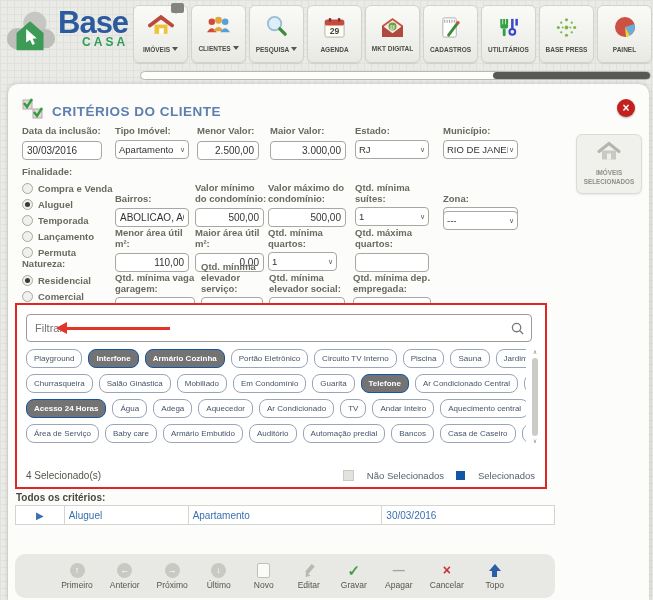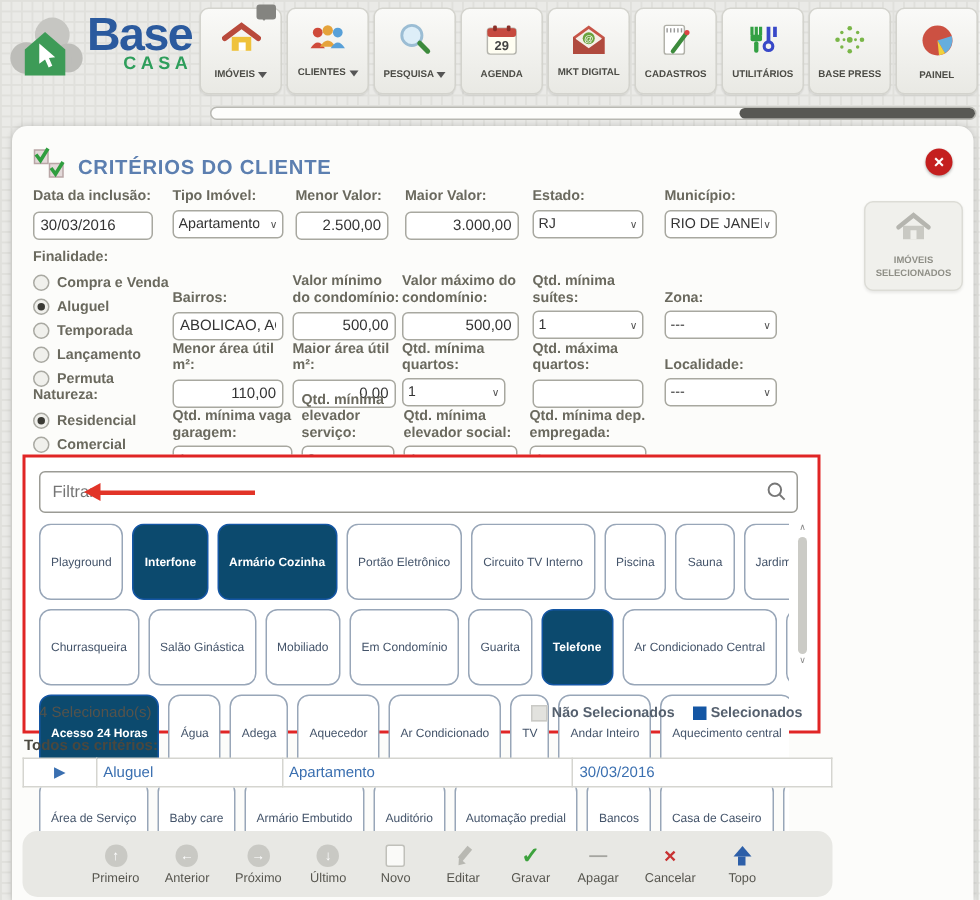--- a/index.html
+++ b/index.html
@@ -62,30 +62,30 @@
   
   .redbox{position:absolute;left:7px;top:219px;width:532px;height:186px;border:2px solid #e02525;background:#fff;box-sizing:border-box;}
   .filter-wrap{position:absolute;left:9px;top:9px;width:506px;height:28px;}
   .filter-input{width:100%;height:100%;border:1px solid #9b9b95;border-radius:4px;box-sizing:border-box;
     padding:0 26px 0 8px;font-size:11px;color:#333;font-family:"Liberation Sans",sans-serif;}
   .search-ico{position:absolute;right:8px;top:7px;}
   .red-arrow{position:absolute;left:40px;top:13px;width:104px;height:3px;background:#e23428;}
   .red-arrow:before{content:"";position:absolute;left:-10px;top:-5px;border:6px solid transparent;border-right:11px solid #e23428;border-left:0;}
   .chips-area{position:absolute;left:9px;top:44px;width:500px;overflow:hidden;}
   .chip-row{display:flex;gap:6px;margin-bottom:6px;}
-  .chip{height:17px;line-height:17px;padding:16px 7px;border:1px solid #98a6b8;border-radius:8px;background:#fff;
+  .chip{height:17px;line-height:17px;padding:0 7px;border:1px solid #98a6b8;border-radius:8px;background:#fff;
     font-size:8px;color:#44546a;white-space:nowrap;cursor:pointer;}
-  .chip.selected{background:#0c4a6e;border-color:#1456a4;color:#fff;font-weight:bold;}
+  .chip.selected{background:#737373;border-color:#1456a4;color:#fff;font-weight:bold;}
   .chips-scroll{position:absolute;right:4px;top:44px;height:96px;width:12px;display:flex;flex-direction:column;align-items:center;}
   .sc-ch{font-size:6px;color:#888;line-height:7px;}
   .sc-thumb{width:6px;flex:1;margin:2px 0;background:#cbcbc6;border-radius:3px;}
   .redbox-footer{position:absolute;left:9px;right:10px;bottom:6px;display:flex;justify-content:space-between;align-items:center;}
   .count{font-size:10px;color:#55534b;}
   .legend{display:flex;align-items:center;gap:12px;font-size:9.5px;color:#55606e;}
-  .legend-item{display:flex;align-items:center;gap:3px;font-weight:bold;}
+  .legend-item{display:flex;align-items:center;gap:13px;}
   .sq{width:9px;height:9px;display:inline-block;}
   .sq-gray{background:#e2e2de;border:1px solid #cacac6;}
   .sq-blue{background:#1456a4;}
   
   .tbl-title{position:absolute;left:8px;top:408px;font-size:10px;font-weight:bold;color:#4a483f;}
   .tbl{position:absolute;left:7px;top:421px;width:540px;border-collapse:collapse;}
   .tbl th{background:#e7e7e3;border:1px solid #c3c3bd;font-size:10px;color:#3c3c36;font-weight:bold;height:16px;text-align:center;}
   .tbl td{border:1px solid #d5d5d0;font-size:10px;color:#3a6fb0;height:16px;padding:1px 4px;background:#fff;}
   .row-arrow{font-size:7px;color:#2d6cb5;text-align:center;}
   
@@ -396,21 +396,20 @@
     <div class="sel">
       <span class="sel-val">1</span>
         <span class="chev">∨</span>
     </div>
   </div>
   <div class="field" style="left:347px;top:127px;width:74px;">
     <div class="lbl two">Qtd. máxima quartos:</div>
     <input class="inp" value="" style="">
   </div>
   <div class="field" style="left:435px;top:127px;width:75px;">
-    <div class="lbl two">Localidade:</div>
     <div class="sel">
       <span class="sel-val">---</span>
         <span class="chev">∨</span>
     </div>
   </div>
 
   <div class="field" style="left:107px;top:172px;width:80px;">
     <div class="lbl two">Qtd. mínima vaga garagem:</div>
     <div class="sel">
       <span class="sel-val">1</span>

